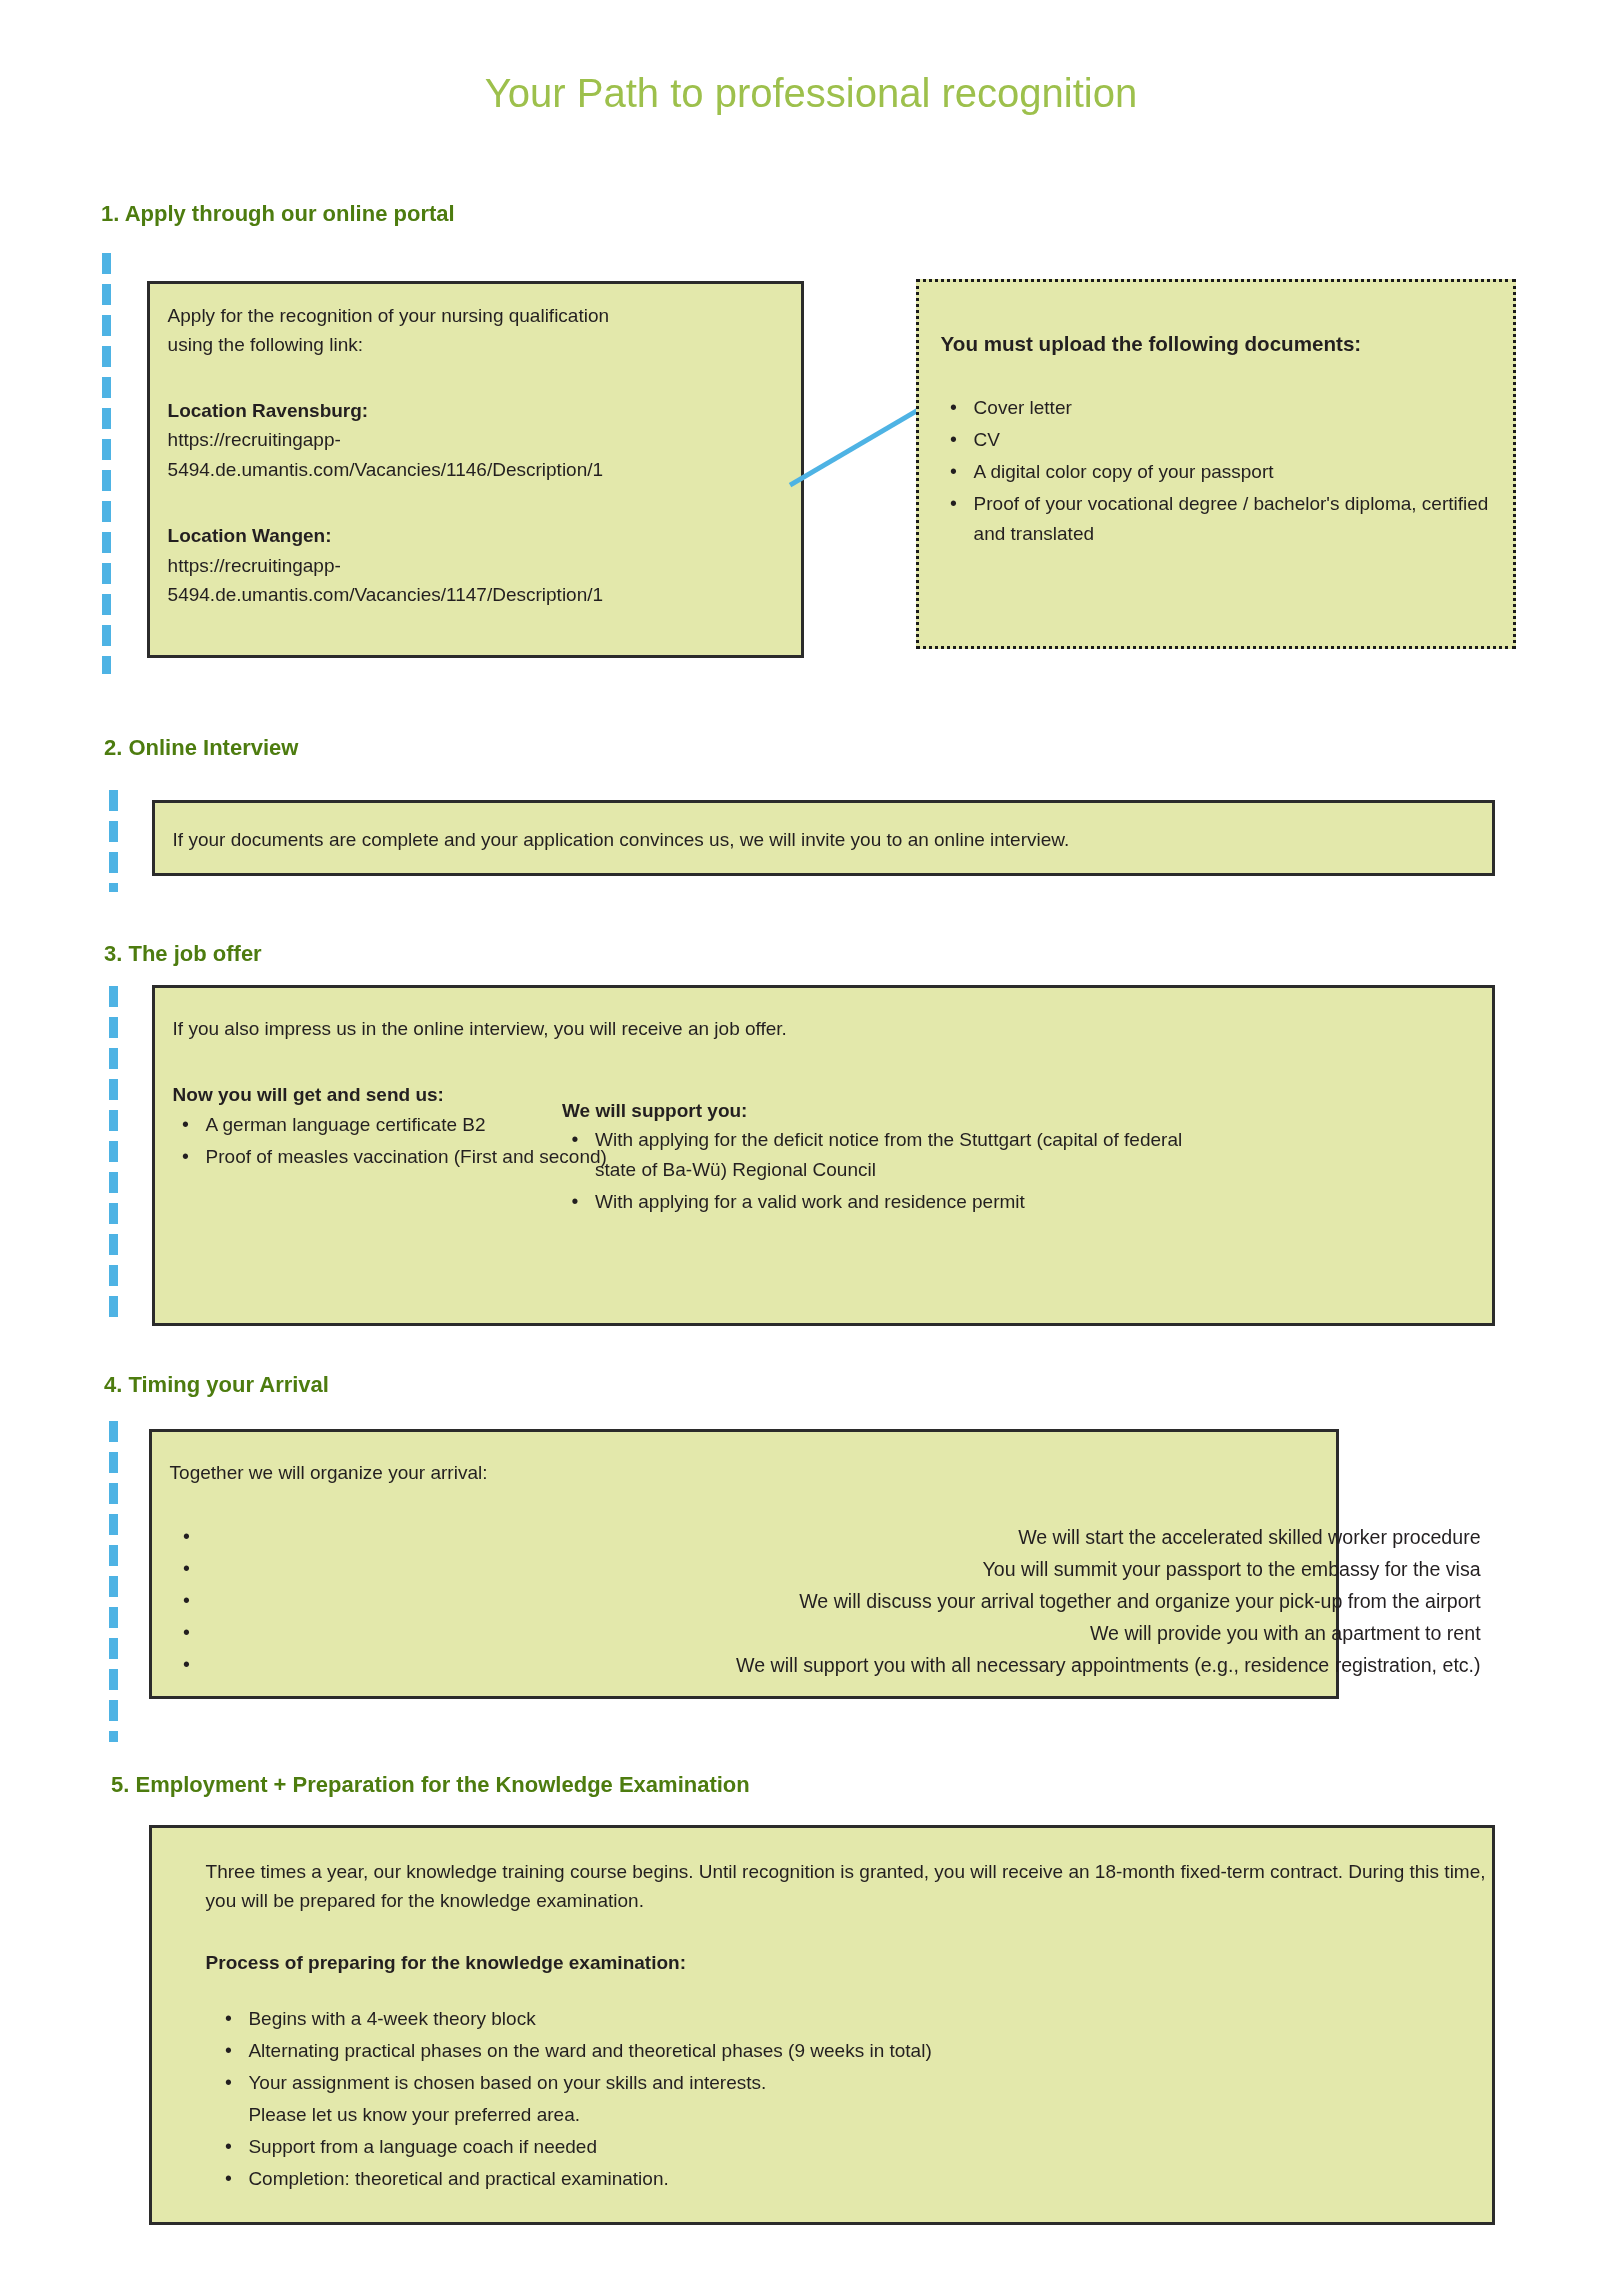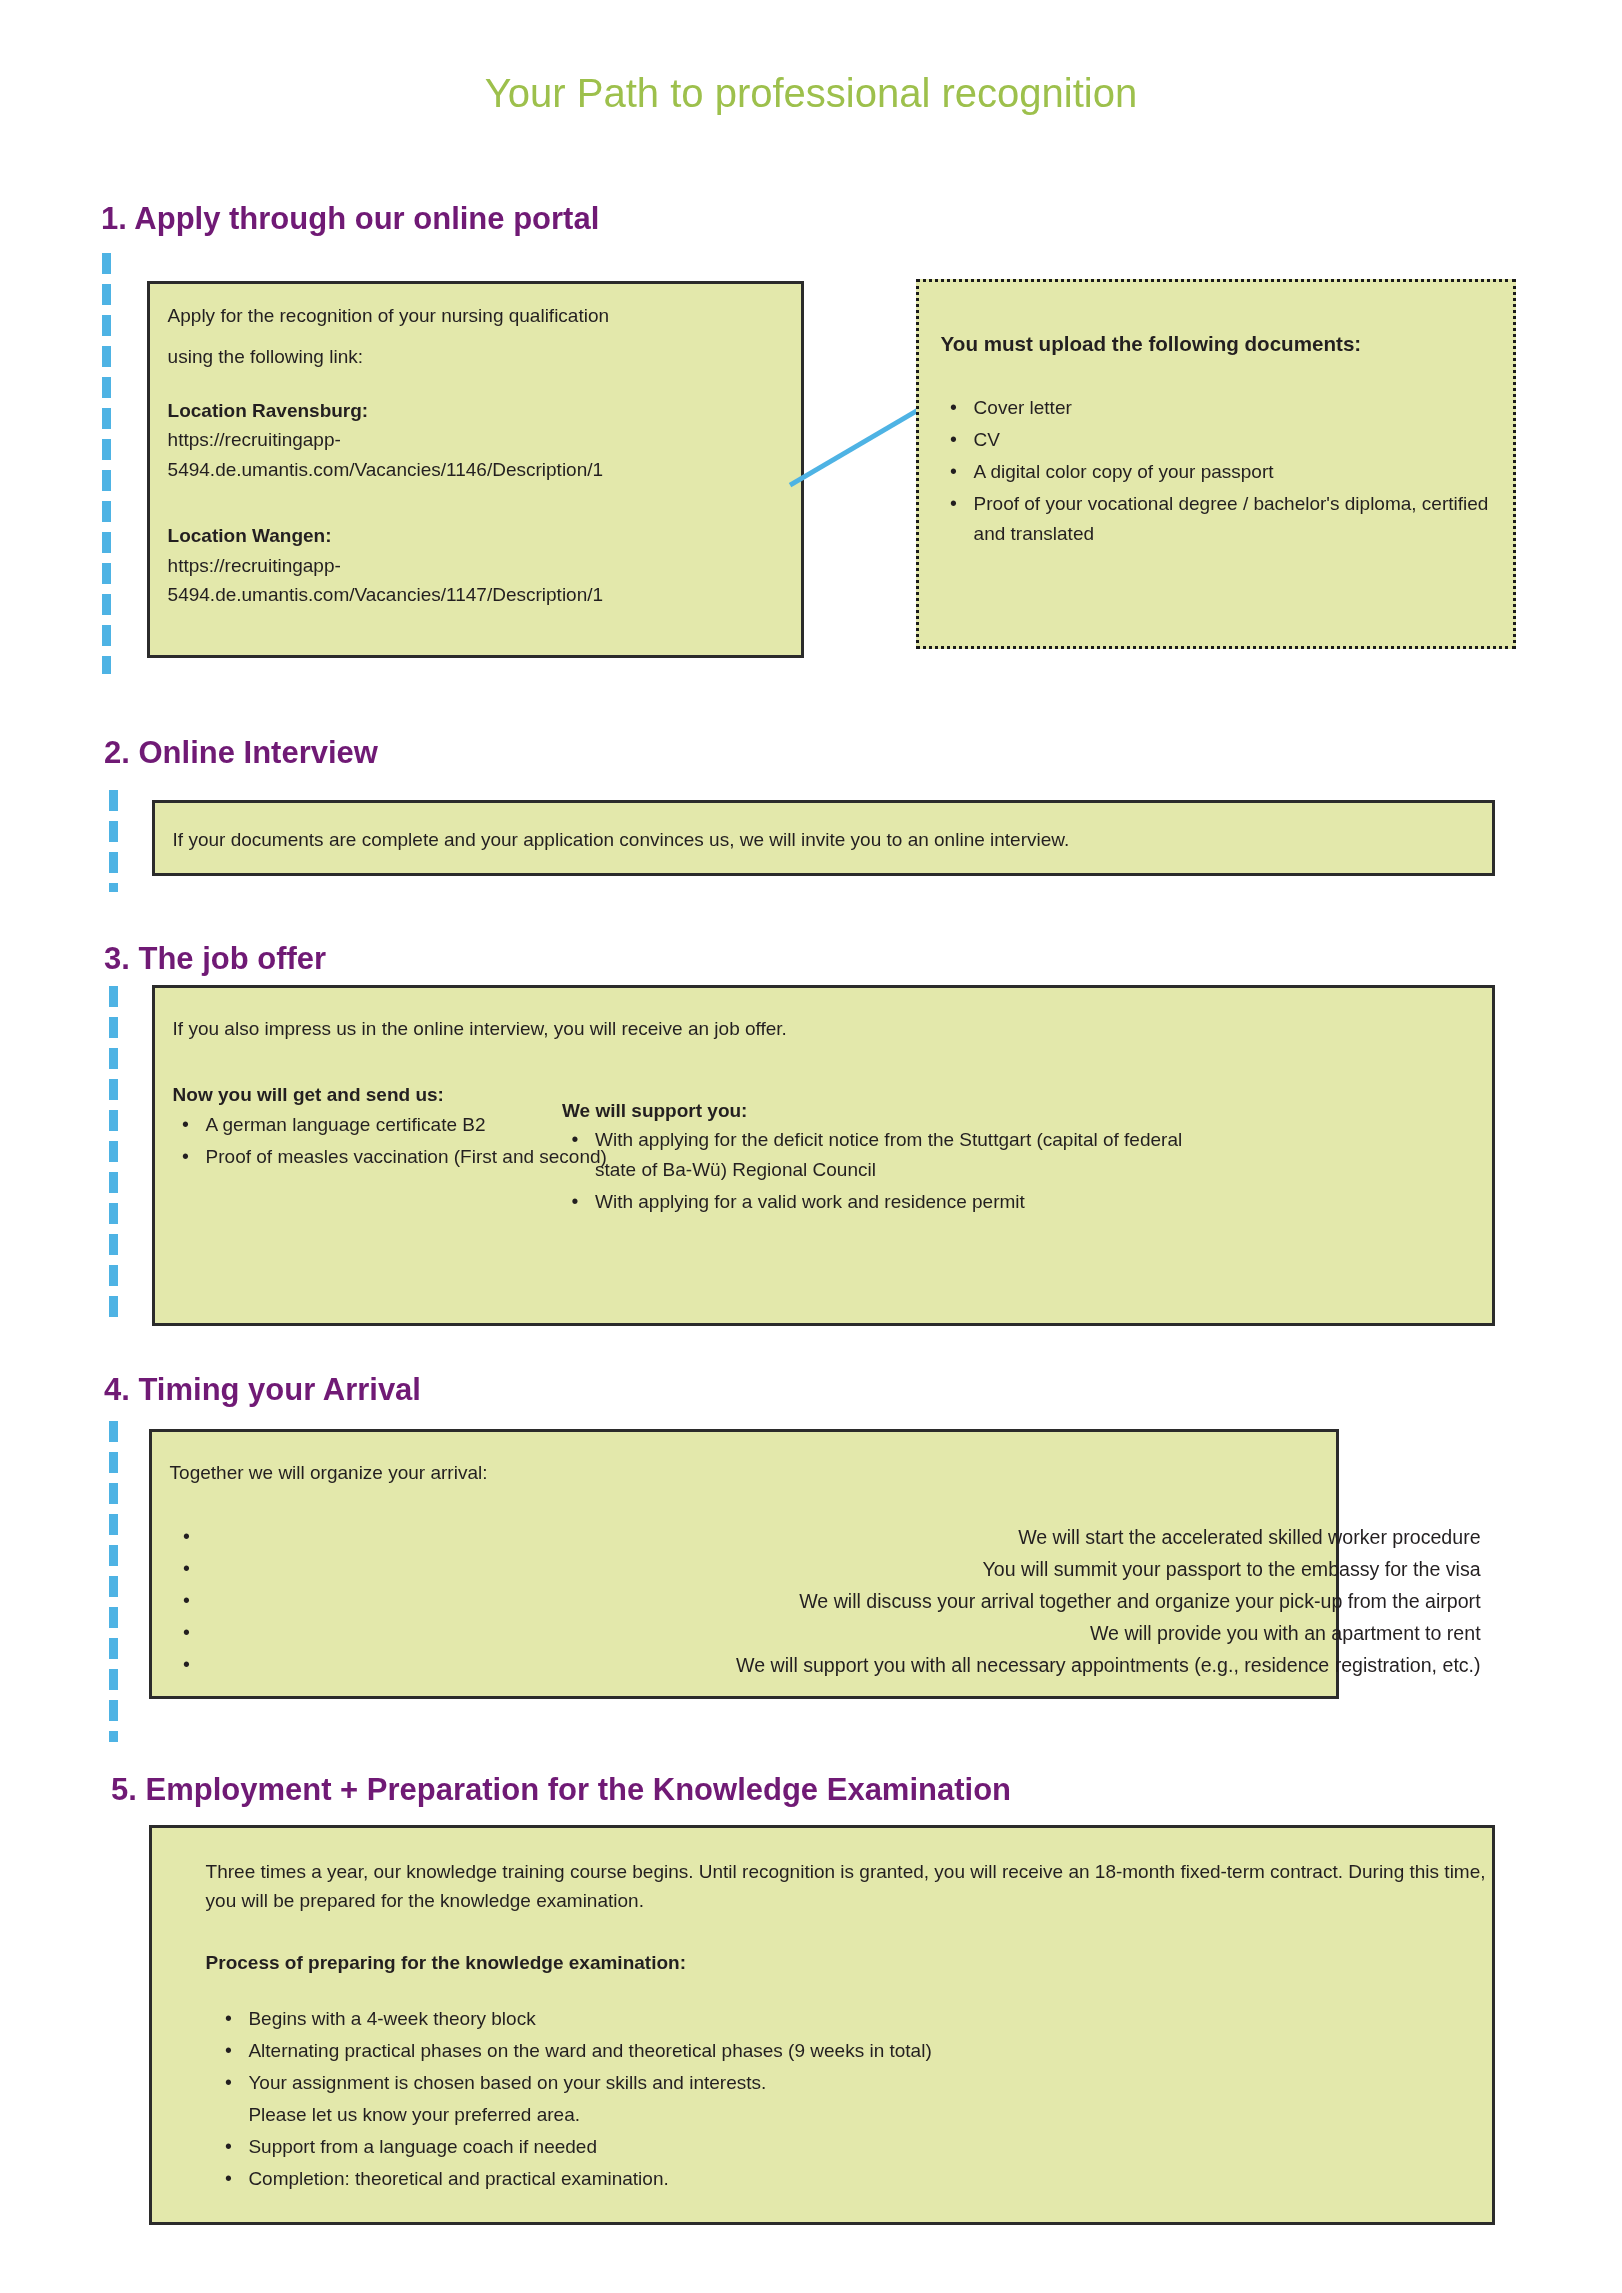--- a/index.html
+++ b/index.html
@@ -27,23 +27,23 @@
     font-size: 40px;
     font-weight: 400;
     color: #9dc04c;
     letter-spacing: 0px;
     white-space: nowrap;
   }
 
   
   .section-header {
     position: absolute;
-    font-size: 31px;
+    font-size: 22px;
     font-weight: bold;
-    color: #701a75;
+    color: #4d7c0f;
     white-space: nowrap;
   }
 
   
   .blue-rail {
     position: absolute;
     width: 8.8px;
     background-image: linear-gradient(
         to bottom,
         #4eb3e4 0px, #4eb3e4 20.6px,
@@ -125,21 +125,21 @@
 
 <div id="doc-title">Your Path to professional recognition</div>
 
 <div class="section-header" style="left:101px; top:201px;">1. Apply through our online portal</div>
 
 <div class="blue-rail" style="left:102px; top:253px; height:421px;"></div>
 
 <div class="box" style="left:147px; top:281px; width:657px; height:377px;">
   <div class="box-inner">
     <p class="txt" style="position:absolute; left:17.6px; top:16.7px; width:608px;">Apply for the recognition of your nursing qualification</p>
-    <p class="txt" style="position:absolute; left:17.6px; top:46px; width:608px;margin-top:12px;">using the following link:</p>
+    <p class="txt" style="position:absolute; left:17.6px; top:46px; width:608px;">using the following link:</p>
 
     <p class="txt bold" style="position:absolute; left:17.6px; top:112px;">Location Ravensburg:</p>
     <p class="txt" style="position:absolute; left:17.6px; top:141px;">https://recruitingapp-</p>
     <p class="txt" style="position:absolute; left:17.6px; top:171px;">5494.de.umantis.com/Vacancies/1146/Description/1</p>
 
     <p class="txt bold" style="position:absolute; left:17.6px; top:237px;">Location Wangen:</p>
     <p class="txt" style="position:absolute; left:17.6px; top:267px;">https://recruitingapp-</p>
     <p class="txt" style="position:absolute; left:17.6px; top:296px;">5494.de.umantis.com/Vacancies/1147/Description/1</p>
   </div>
 </div>

